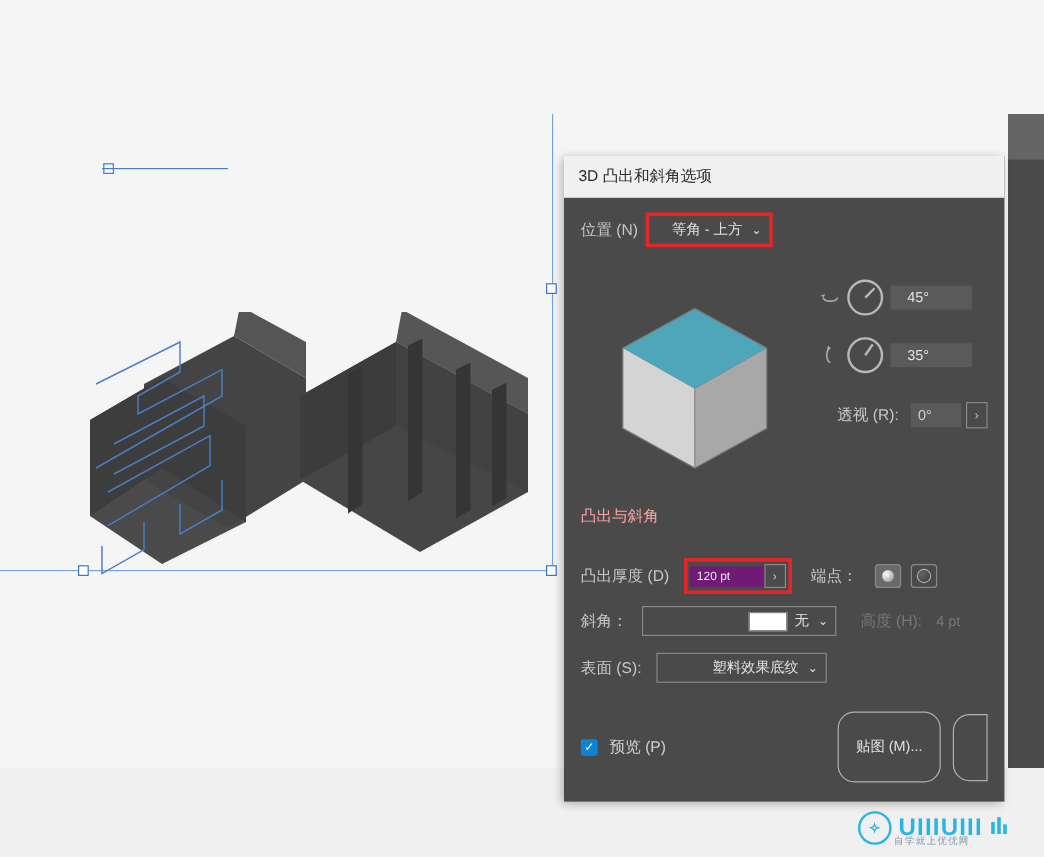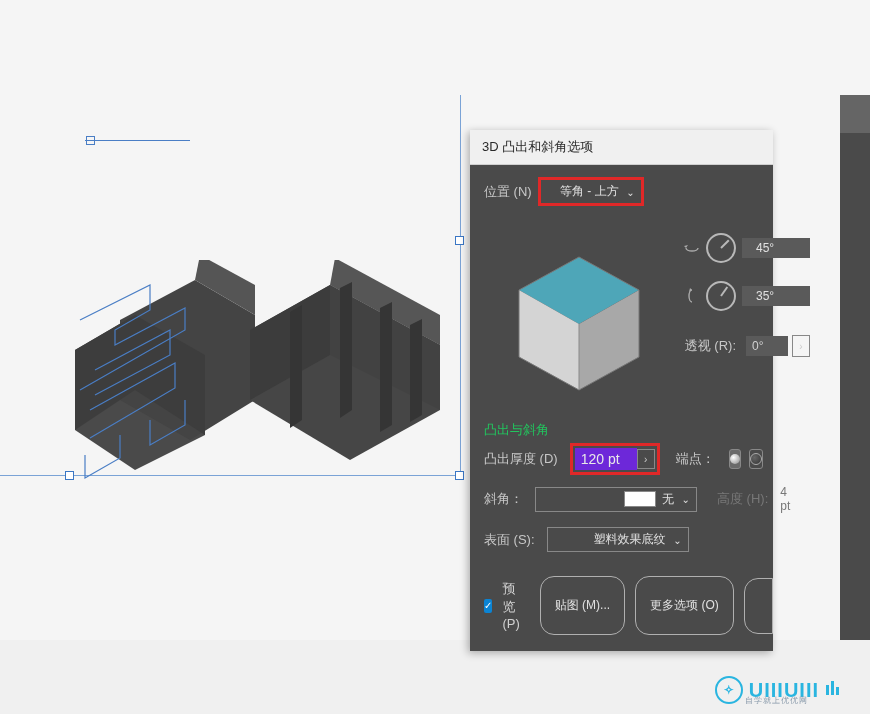--- a/index.html
+++ b/index.html
@@ -74,21 +74,21 @@
     height: 220px;
   }
 
   .artwork svg { width: 100%; height: 100%; }
 
   
   .dialog {
     position: absolute;
     top: 130px;
     left: 470px;
-    width: 303px;
+    width: 367px;
     background: #4a4a4a;
     color: #d0d0d0;
     font-size: 13px;
     box-shadow: -2px 2px 8px rgba(0,0,0,0.3);
   }
 
   .dialog-title {
     background: #f0f0f0;
     color: #2a2a2a;
     padding: 8px 12px;
@@ -226,37 +226,37 @@
     height: 20px;
     border: 1px solid #888;
     display: flex;
     align-items: center;
     justify-content: center;
     font-size: 10px;
     color: #ccc;
   }
 
   .section-title {
-    color: #22c55e;
+    color: #fca5a5;
     font-size: 13px;
-    margin: 14px 0 4px 0;
+    margin: 14px 0 26px 0;
   }
 
   .bevel-row {
     display: flex;
     align-items: center;
     gap: 6px;
     margin-bottom: 10px;
   }
 
   .extrude-input {
-    background: #6d28d9;
+    background: #701a75;
     padding: 3px 6px;
     width: 50px;
-    font-size: 14px;
+    font-size: 10px;
     color: #e8e8e8;
     display: inline-block;
   }
 
   .extrude-wrap {
     display: flex;
     align-items: center;
     padding: 2px;
   }
 
@@ -525,21 +525,20 @@
         <span>塑料效果底纹</span>
         <span class="chev">⌄</span>
       </div>
     </div>
 
     <div class="footer">
       <div class="checkbox">✓</div>
       <span>预览 (P)</span>
       <div style="flex:1"></div>
       <div class="pill-btn">贴图 (M)...</div>
-      <div class="pill-btn">更多选项 (O)</div>
       <div class="pill-btn partial">&nbsp;</div>
     </div>
 
   </div>
 </div>
 
 <div class="watermark">
   <div class="bulb">✧</div>
   <span style="font-size:20px; letter-spacing:1px;">UIIIUIII</span>
   <div class="bars">

